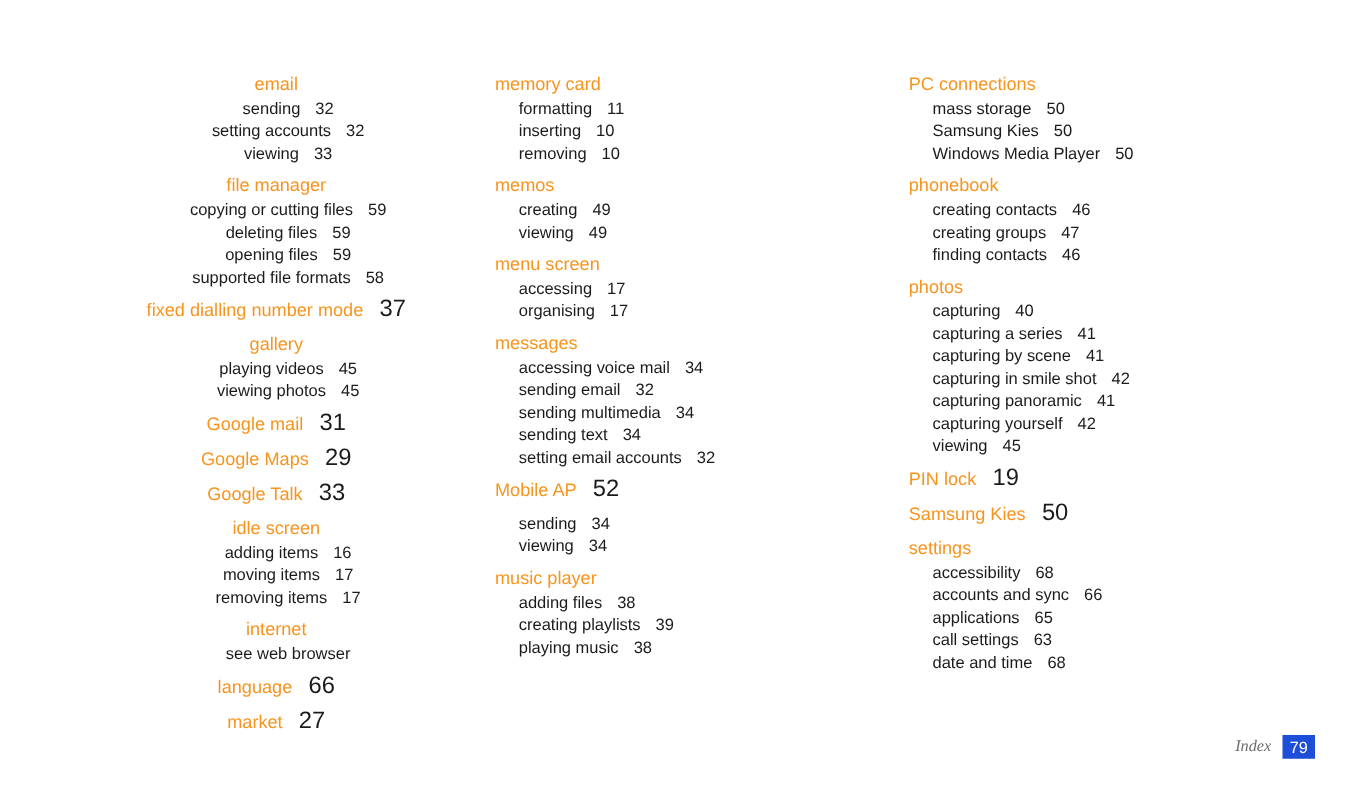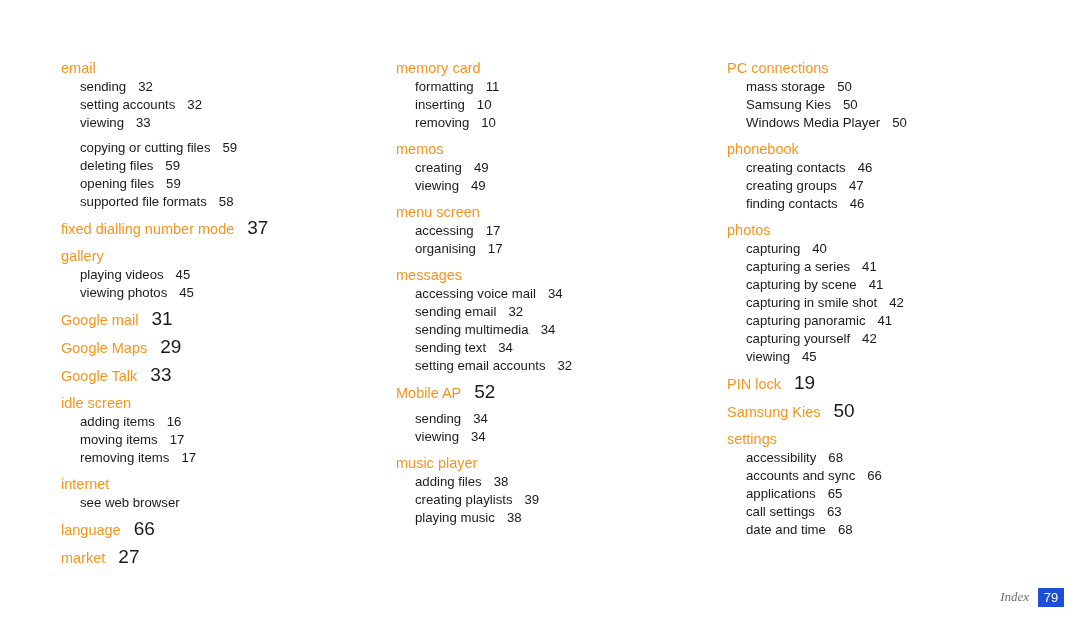--- a/index.html
+++ b/index.html
@@ -38,21 +38,21 @@
   .column {
     flex: 0 0 auto;
   }
   .column.col-1 { width: 334px; padding-left: 61px; box-sizing: border-box; }
   .column.col-2 { width: 330px; padding-left: 396px; box-sizing: border-box; margin-left: -334px; }
   .column.col-3 { width: 360px; padding-left: 727px; box-sizing: border-box; margin-left: -330px; }
 
   
   .columns { display: block; }
   .column { position: absolute; top: 0; }
-  .column.col-1 { left: 61px;  width: 320px; padding: 0; margin: 0; }
+  .column.col-1 { left: 61px;  width: 320px; padding: 0; margin: 0; text-align: center; }
   .column.col-2 { left: 396px; width: 320px; padding: 0; margin: 0; }
   .column.col-3 { left: 727px; width: 330px; padding: 0; margin: 0; }
 
   .entry-group {
     margin: 0 0 7px 0;
   }
   .entry-group:last-child { margin-bottom: 0; }
 
   .group-head {
     color: #f7941e;
@@ -79,21 +79,21 @@
     color: #1c1a1a;
     white-space: nowrap;
   }
   .sub-item .sub-label { }
   .sub-item .sub-page {
     margin-left: 12px;
   }
 
   #page-footer {
     position: absolute;
-    right: 16px;
+    right: 28px;
     bottom: 22px;
     display: flex;
     align-items: center;
     height: 20px;
   }
   .footer-label {
     font-family: "Liberation Serif", "DejaVu Serif", serif;
     font-style: italic;
     font-size: 13px;
     color: #6e6e6e;
@@ -121,20 +121,21 @@
     <div class="column col-1">
         <div class="entry-group">
           <div class="group-head"><span class="head-label">email</span></div>
           <ul class="sub-list">
             <li class="sub-item"><span class="sub-label">sending</span><span class="sub-page">32</span></li>
             <li class="sub-item"><span class="sub-label">setting accounts</span><span class="sub-page">32</span></li>
             <li class="sub-item"><span class="sub-label">viewing</span><span class="sub-page">33</span></li>
           </ul>
         </div>
         <div class="entry-group">
+          <div class="group-head"><span class="head-label">file manager</span></div>
           <ul class="sub-list">
             <li class="sub-item"><span class="sub-label">copying or cutting files</span><span class="sub-page">59</span></li>
             <li class="sub-item"><span class="sub-label">deleting files</span><span class="sub-page">59</span></li>
             <li class="sub-item"><span class="sub-label">opening files</span><span class="sub-page">59</span></li>
             <li class="sub-item"><span class="sub-label">supported file formats</span><span class="sub-page">58</span></li>
           </ul>
         </div>
         <div class="entry-group">
           <div class="group-head"><span class="head-label">fixed dialling number mode</span><span class="head-page">37</span></div>
         </div>

